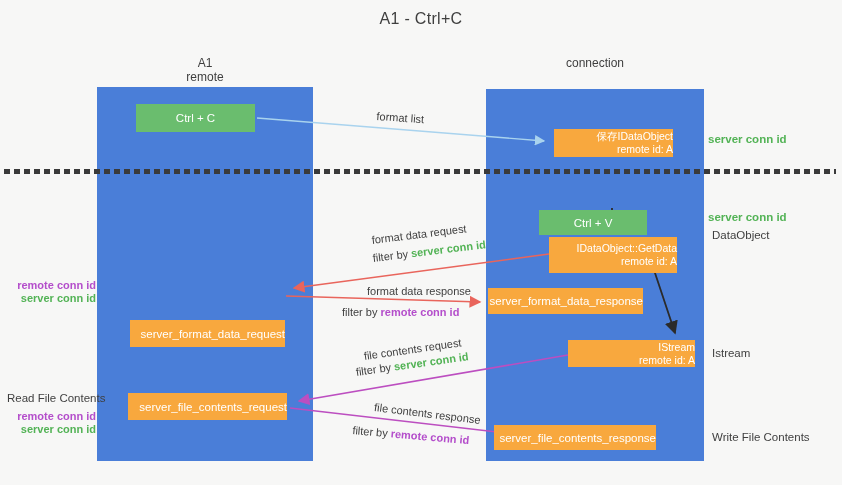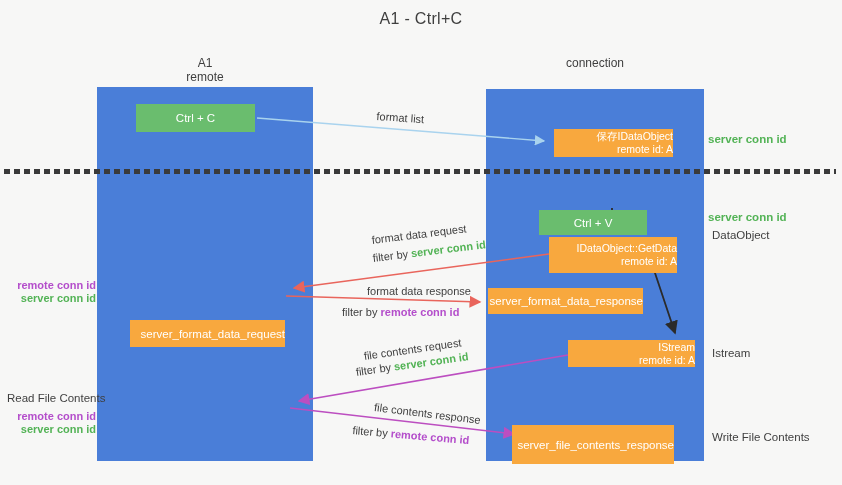--- a/index.html
+++ b/index.html
@@ -133,22 +133,25 @@
 
   <div class="node orange single" style="left:488px;top:288px;width:155px;height:26px;">
     <span>server_format_data_response</span>
   </div>
 
   <div class="node orange twoline" style="left:568px;top:340px;width:127px;height:27px;">
     <div>IStream</div>
     <div>remote id: A</div>
   </div>
 
+  <div class="node orange single" style="left:128px;top:393px;width:159px;height:27px;">
+    <span>server_file_contents_request</span>
+  </div>
 
-  <div class="node orange single" style="left:512px;top:425px;width:162px;height:39px;">
+  <div class="node orange single" style="left:494px;top:425px;width:162px;height:25px;">
     <span>server_file_contents_response</span>
   </div>
 
   <div class="lbl" style="left:377px;top:110px;transform:rotate(4deg);">format list</div>
 
   <div class="lbl" style="left:371px;top:234px;transform:rotate(-7deg);">format data request</div>
   <div class="lbl" style="left:372px;top:252px;transform:rotate(-7deg);">
     <span>filter by</span>&nbsp;<span class="g">server conn id</span>
   </div>
 

